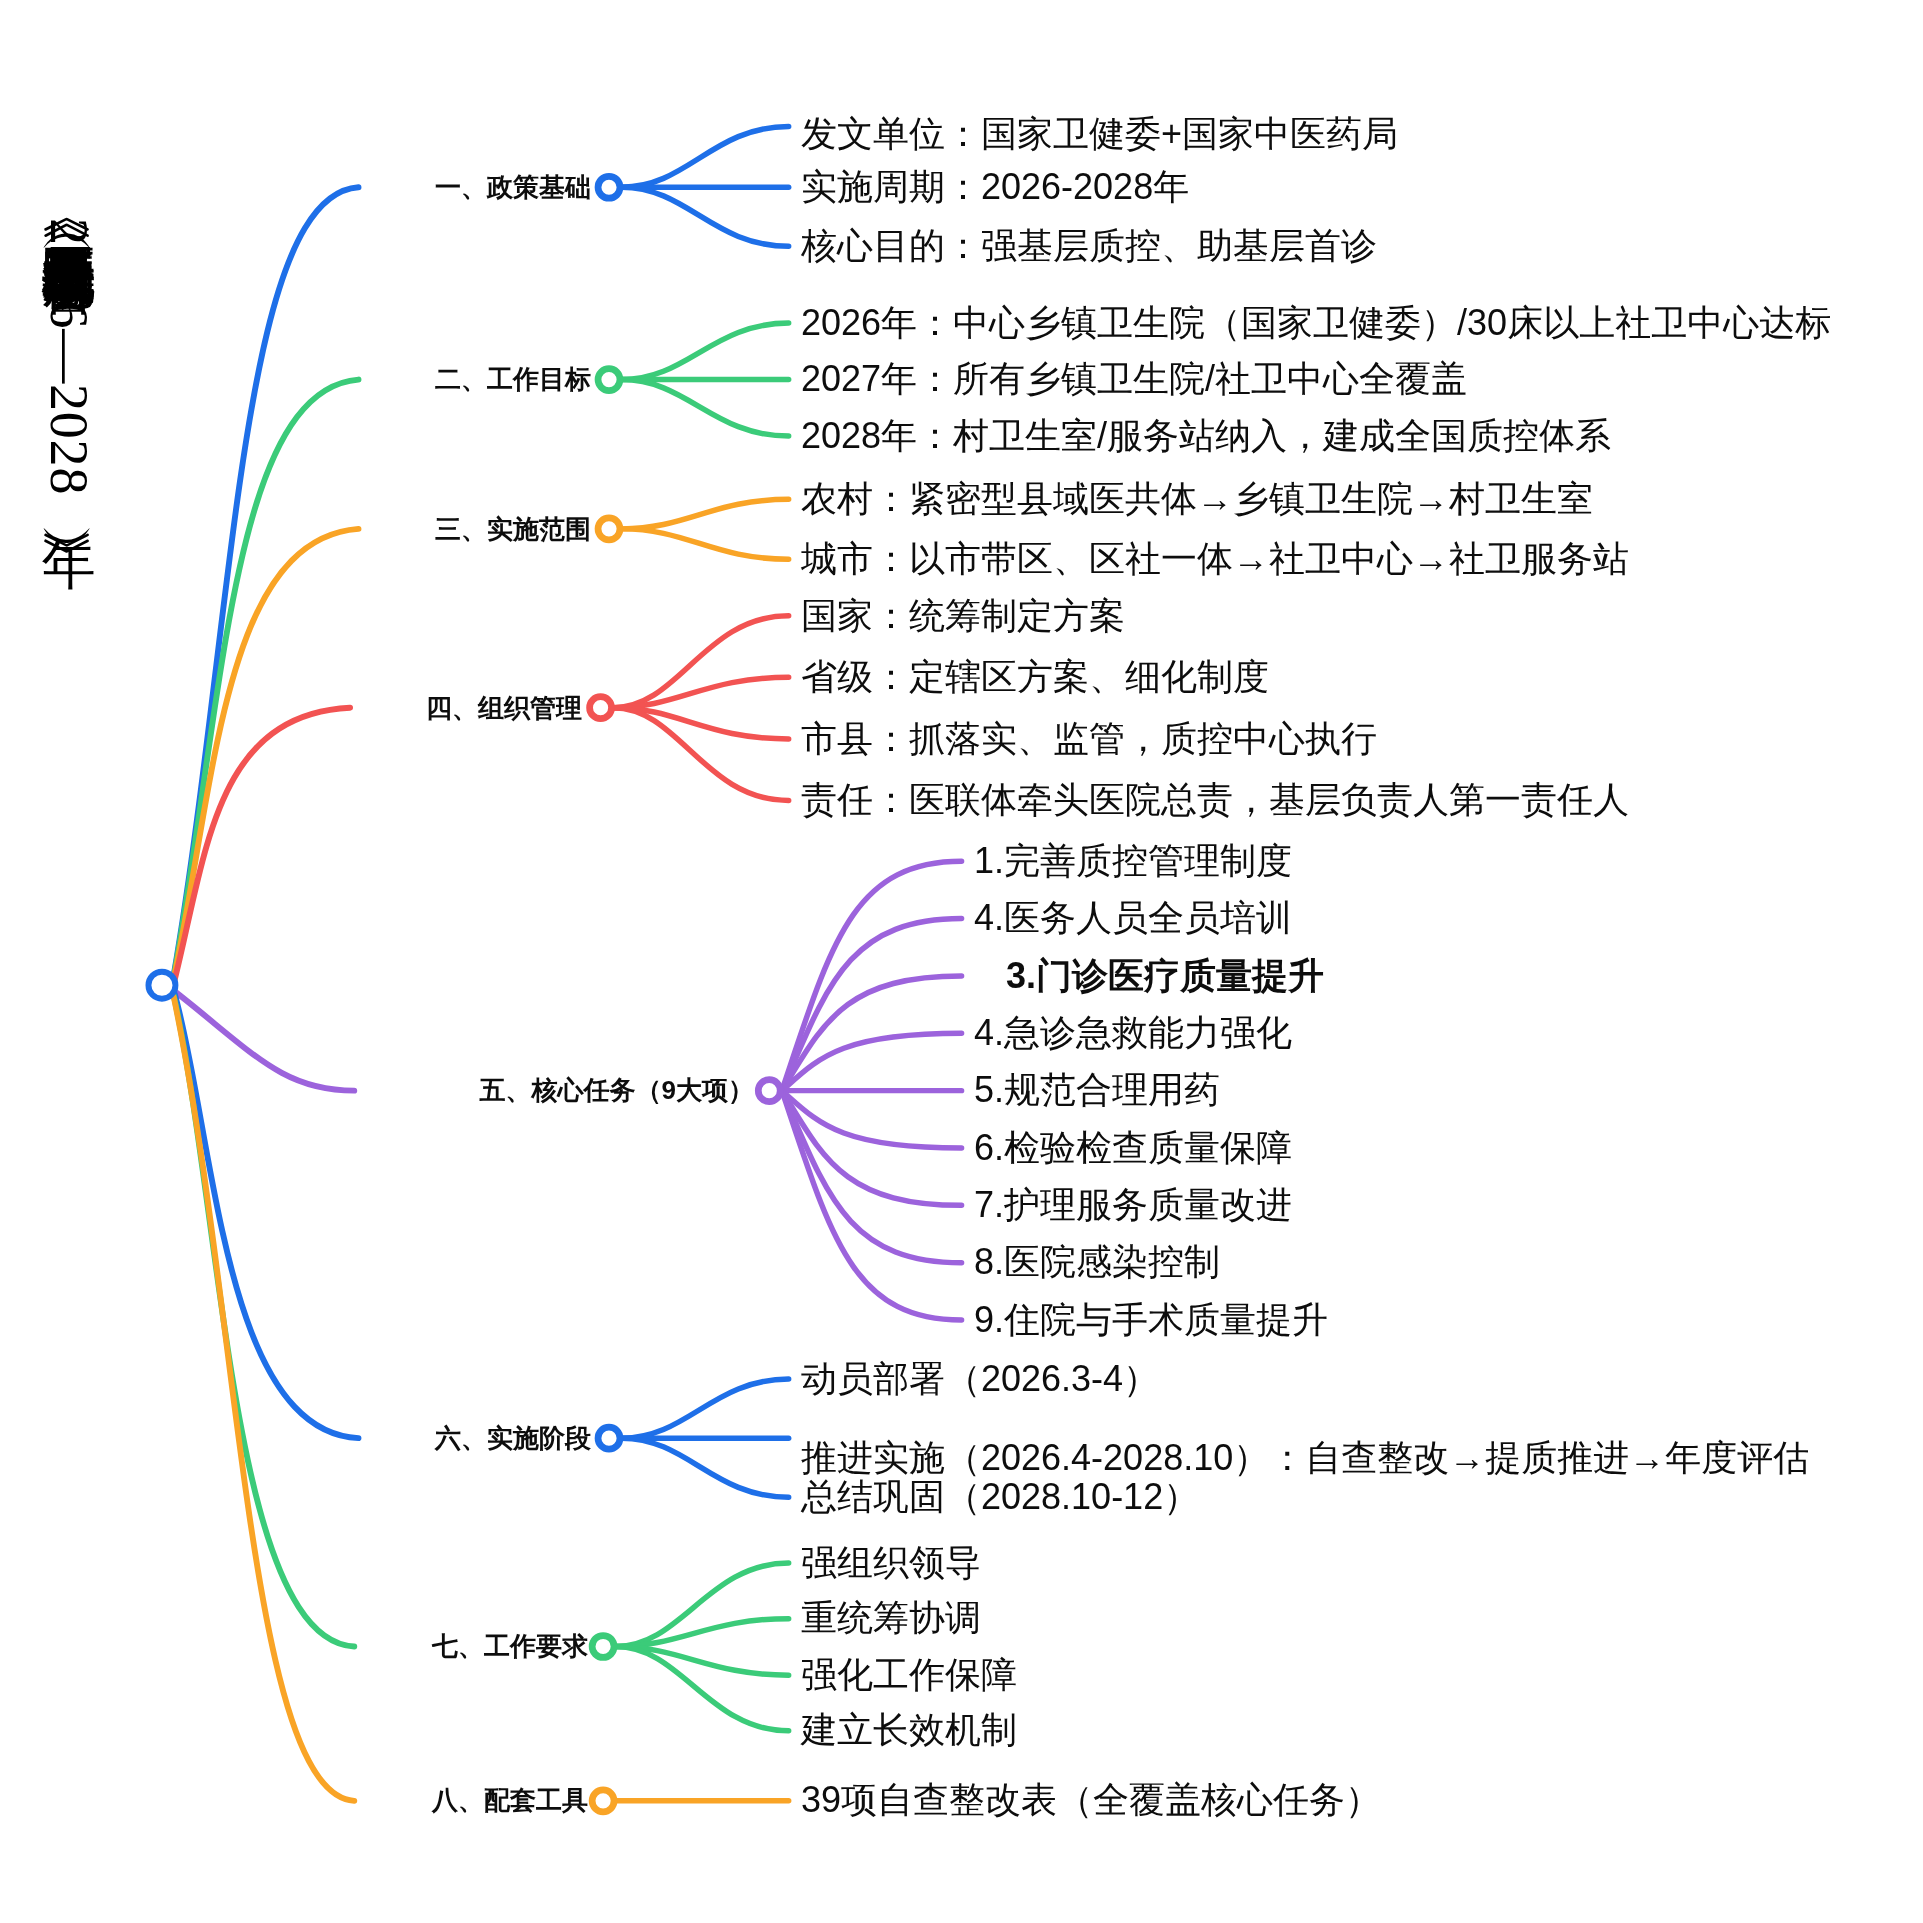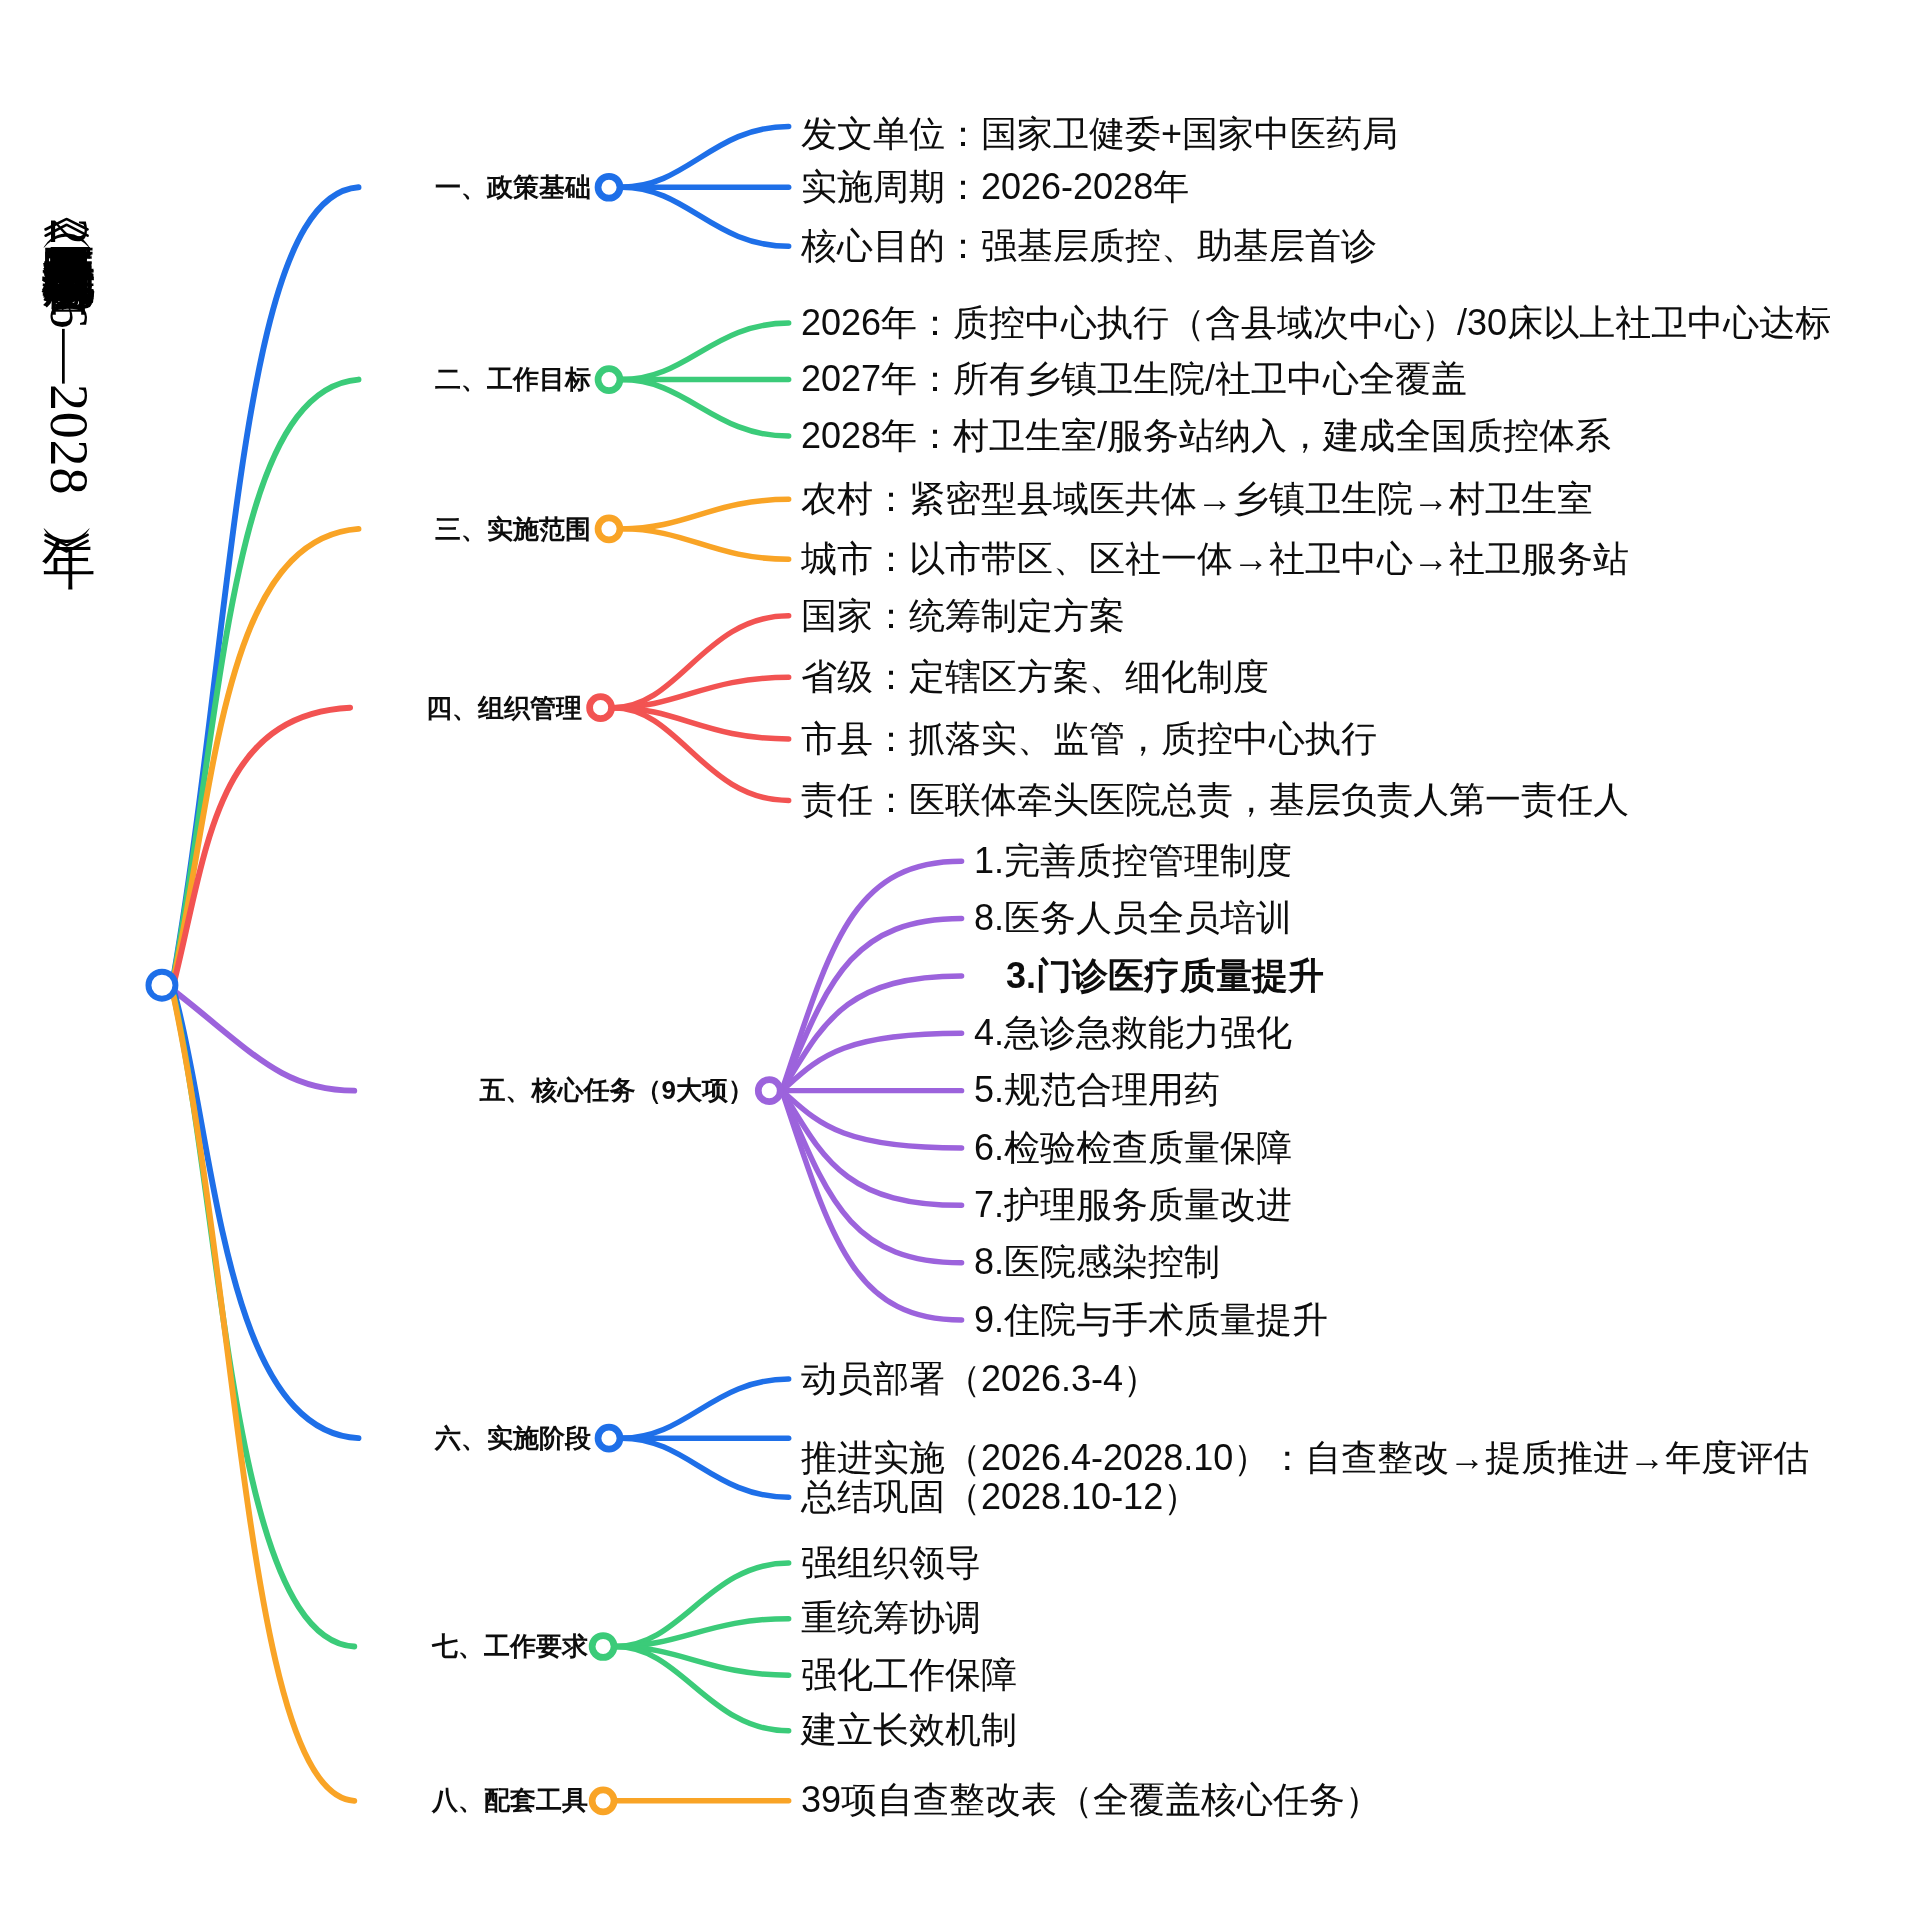--- a/index.html
+++ b/index.html
@@ -89,37 +89,37 @@
 </svg>
 
 <div class="vtitle">《基层医疗卫生机构医疗质量改善三年行动（2026—2028年）》</div>
 
 <div class="blabel" style="right:1333px;top:187px;">一、政策基础</div>
 <div class="child" style="left:801px;top:126px;margin-top:8px;">发文单位：国家卫健委+国家中医药局</div>
 <div class="child" style="left:801px;top:187px;">实施周期：2026-2028年</div>
 <div class="child" style="left:801px;top:246px;">核心目的：强基层质控、助基层首诊</div>
 
 <div class="blabel" style="right:1333px;top:379px;">二、工作目标</div>
-<div class="child" style="left:801px;top:323px;">2026年：质控中心执行（含县域次中心）/30床以上社卫中心达标</div>
+<div class="child" style="left:801px;top:323px;">2026年：中心乡镇卫生院（国家卫健委）/30床以上社卫中心达标</div>
 <div class="child" style="left:801px;top:379px;">2027年：所有乡镇卫生院/社卫中心全覆盖</div>
 <div class="child" style="left:801px;top:436px;">2028年：村卫生室/服务站纳入，建成全国质控体系</div>
 
 <div class="blabel" style="right:1333px;top:529px;">三、实施范围</div>
 <div class="child" style="left:801px;top:499px;">农村：紧密型县域医共体→乡镇卫生院→村卫生室</div>
 <div class="child" style="left:801px;top:559px;">城市：以市带区、区社一体→社卫中心→社卫服务站</div>
 
 <div class="blabel" style="right:1342px;top:708px;">四、组织管理</div>
 <div class="child" style="left:801px;top:616px;">国家：统筹制定方案</div>
 <div class="child" style="left:801px;top:677px;">省级：定辖区方案、细化制度</div>
 <div class="child" style="left:801px;top:739px;">市县：抓落实、监管，质控中心执行</div>
 <div class="child" style="left:801px;top:800px;">责任：医联体牵头医院总责，基层负责人第一责任人</div>
 
 <div class="blabel" style="right:1170px;top:1090px;">五、核心任务（9大项）</div>
 <div class="child" style="left:974px;top:861px;">1.完善质控管理制度</div>
-<div class="child" style="left:974px;top:918px;">8.医务人员全员培训</div>
+<div class="child" style="left:974px;top:918px;">4.医务人员全员培训</div>
 <div class="child" style="left:1006px;top:976px;font-weight:bold;">3.门诊医疗质量提升</div>
 <div class="child" style="left:974px;top:1033px;">4.急诊急救能力强化</div>
 <div class="child" style="left:974px;top:1090px;">5.规范合理用药</div>
 <div class="child" style="left:974px;top:1148px;">6.检验检查质量保障</div>
 <div class="child" style="left:974px;top:1205px;">7.护理服务质量改进</div>
 <div class="child" style="left:974px;top:1262px;">8.医院感染控制</div>
 <div class="child" style="left:974px;top:1320px;">9.住院与手术质量提升</div>
 
 <div class="blabel" style="right:1333px;top:1438px;">六、实施阶段</div>
 <div class="child" style="left:801px;top:1379px;">动员部署（2026.3-4）</div>

